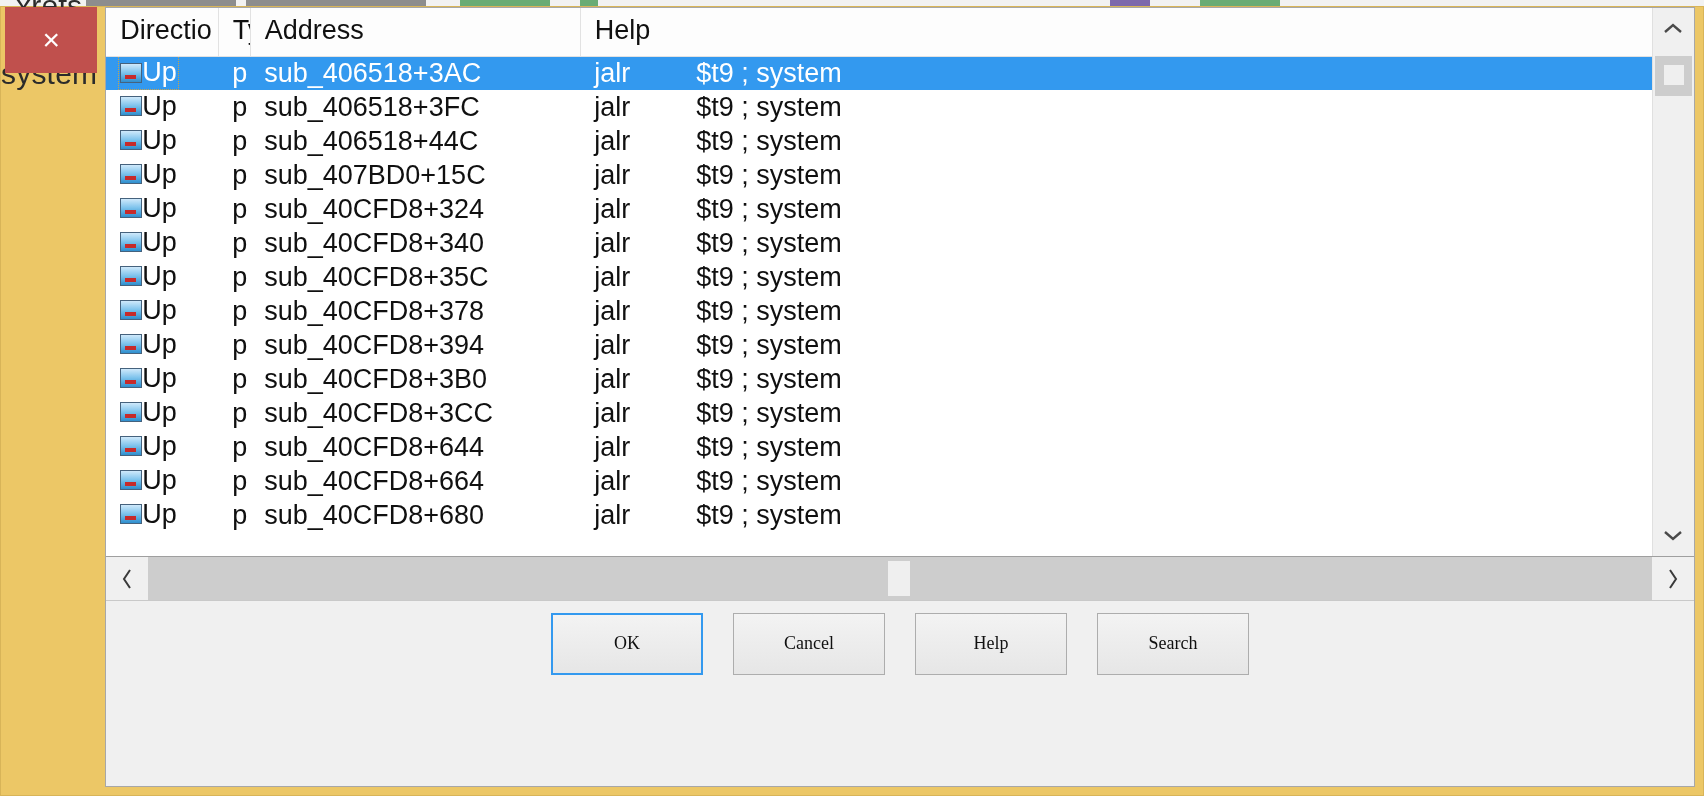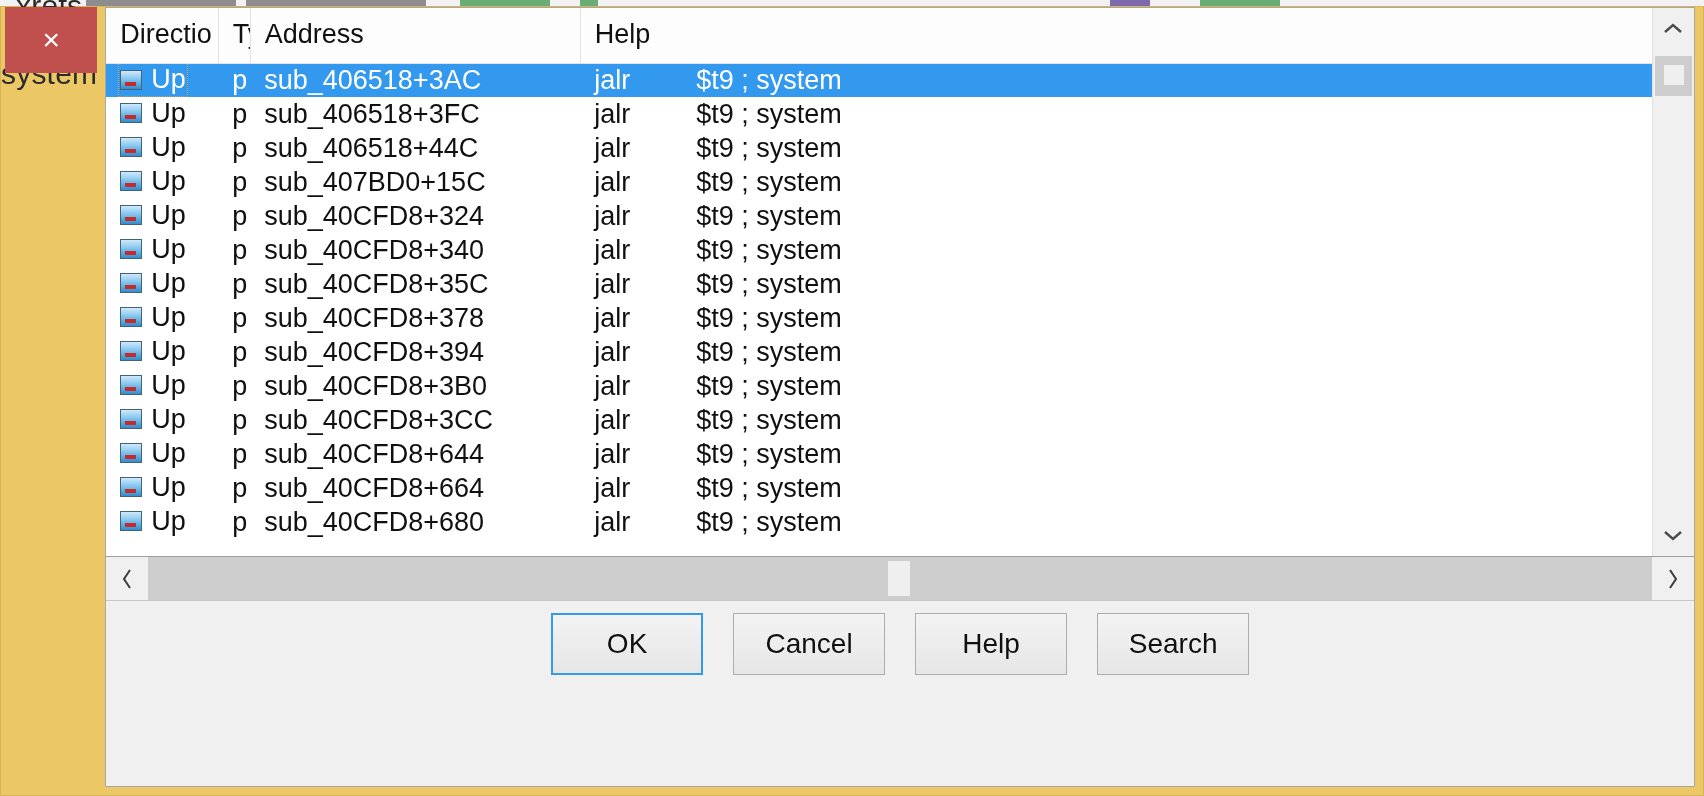--- a/index.html
+++ b/index.html
@@ -91,38 +91,38 @@
   .list-pane { flex: 1 1 auto; position: relative; overflow: hidden; background:#ffffff; }
 
   table.xrefs { width: 100%; border-collapse: collapse; table-layout: fixed; }
   table.xrefs th {
     text-align: left; font-weight: normal;
     font-size: 27px; color: #101010;
     padding: 6px 0 8px 14px;
     background: #fdfdfd;
     border-right: 1px solid #e2e2e2;
     border-bottom: 1px solid #e2e2e2;
-    height: 55px; vertical-align: middle;
+    height: 48px; vertical-align: middle;
     white-space: nowrap; overflow: hidden;
   }
   col.c-dir  { width: 112px; }
   col.c-type { width: 32px; }
   col.c-addr { width: 330px; }
   col.c-text { width: auto; }
 
   table.xrefs td {
     font-size: 27px; color: #101010;
     height: 34px; padding: 0 0 0 14px;
     white-space: nowrap; overflow: hidden;
     vertical-align: middle;
   }
   tr.row.selected td { background: #3399ef; color: #ffffff; }
   tr.row.selected td.dir-cell .dir-wrap { outline: 1px dotted #c8a34d; outline-offset: 1px; }
 
-  .dir-wrap { display: inline-flex; align-items: center; gap: 9px; }
+  .dir-wrap { display: inline-flex; align-items: center; }
   .row-icon {
     width: 22px; height: 20px; flex: 0 0 22px;
     background: linear-gradient(180deg,#cfe9fb 0%,#7bc2ec 50%,#2f8ecd 100%);
     border: 1px solid #45627d; position: relative;
   }
   .row-icon::after {
     content: ""; position: absolute; left: 4px; bottom: 3px;
     width: 11px; height: 4px; background: #c62a2a;
   }
   td.text-cell .mono-txt { display: inline-block; margin-left: 40px; }
@@ -168,22 +168,22 @@
   .buttonbar {
     flex: 0 0 86px;
     display: flex; align-items: center; justify-content: center; gap: 30px;
     background: #f0f0f0;
     border-top: 1px solid #c9c9c9;
   }
   .dlgbtn {
     width: 152px; height: 62px;
     background: linear-gradient(180deg,#f3f3f3 0%,#e6e6e6 100%);
     border: 1px solid #adadad;
-    font-size: 28px; color: #101010;
-    font-family: Liberation Sans, sans-serif;
+    font-size: 18px; color: #101010;
+    font-family: Liberation Serif, serif;
     display: flex; align-items: center; justify-content: center;
   }
   .dlgbtn.focused { border: 2px solid #3399ef; }
 
   
   .statusbar {
     flex: 1 1 auto;
     background: #f0f0f0;
     display: flex; align-items: flex-end;
     padding: 0 0 8px 12px;

